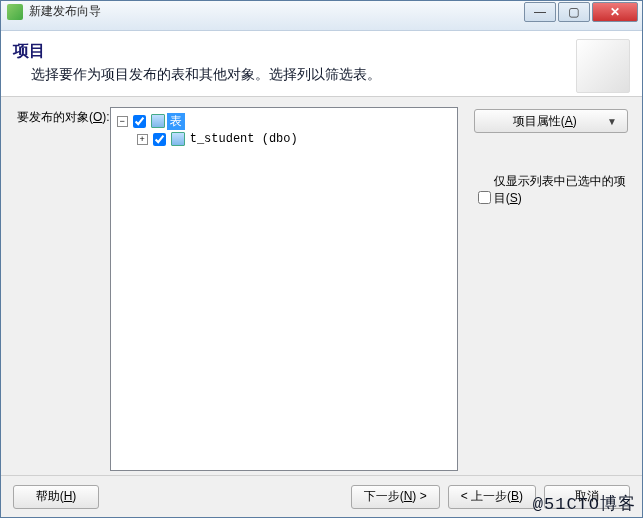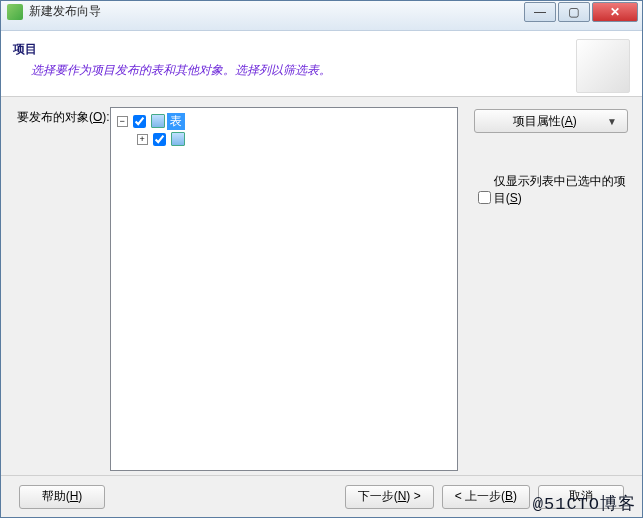--- a/index.html
+++ b/index.html
@@ -7,40 +7,40 @@
     .window { width:643px; height:518px; border:1px solid #5a7ca0; background:#f0f0f0; position:relative; display:flex; flex-direction:column; box-shadow:0 2px 8px rgba(0,0,0,.3); }
     .titlebar { height:30px; background:linear-gradient(#f6f9fc,#dde8f3); display:flex; align-items:center; padding:0 4px 8px 6px; border-bottom:1px solid #c0cfe0; }
     .title-icon { width:16px; height:16px; background:linear-gradient(135deg,#8c6,#4a4); border-radius:2px; margin-right:6px; }
     .title-text { flex:1; font-size:12px; color:#2b2b2b; }
     .win-controls { display:flex; gap:2px; }
     .win-btn { width:32px; height:20px; border:1px solid #7a8fa6; border-radius:2px; display:flex; align-items:center; justify-content:center; font-family:Arial; font-size:12px; cursor:pointer; }
     .min-btn,.max-btn { background:linear-gradient(#e8f0f8,#cfdeed); color:#333; }
     .close-btn { background:linear-gradient(#e77,#c33); color:#fff; font-weight:bold; width:46px; }
     .header { height:66px; background:#fff; border-bottom:1px solid #d0d0d0; display:flex; padding:8px 12px; }
     .header-text { flex:1; }
-    .header-title { font-size:12px; font-weight:bold; color:#1a1a6e; margin:2px 0 4px; }
-    .header-sub { font-size:12px; color:#6d28d9; margin-left:18px;font-style:italic; }
+    .header-title { font-size:16px; font-weight:bold; color:#1a1a6e; margin:2px 0 4px; }
+    .header-sub { font-size:14px; color:#0f172a; margin-left:18px; }
     .banner { width:54px; height:54px; border:1px solid #ddd; background:linear-gradient(135deg,#fff,#e0e0e0); border-radius:2px; }
     .content { flex:1; padding:10px 14px 4px; display:flex; flex-direction:row; }
     .objects-label { margin:2px 0 4px 2px; }
     .content-row { flex:1; display:flex; gap:16px; min-height:0; }
     .tree-pane { width:348px; border:1px solid #828790; background:#fff; padding:4px 4px; overflow:auto; }
     .tree-node { display:flex; align-items:center; height:18px; gap:2px; white-space:nowrap; }
     .lvl1 { padding-left:2px; }
     .lvl2 { padding-left:22px; }
     .toggle { width:11px; height:11px; border:1px solid #8b8b8b; display:inline-flex; align-items:center; justify-content:center; font-size:9px; line-height:1; background:#fff; cursor:pointer; font-family:Arial; }
     .check { margin:0 3px; }
     .node-icon { width:14px; height:14px; display:inline-block; background:linear-gradient(#bfe0ff,#7fb8ea); border:1px solid #4a8; border-radius:1px; }
     .node-label { padding:0 3px; font-family:"SimSun","Courier New",monospace; font-size:12px; }
     .selected { background:#3399ff; color:#fff; }
     .side-pane { flex:1; display:flex; flex-direction:column; gap:40px; padding-top:2px; }
     .props-btn { height:24px; border:1px solid #a8a8a8; border-radius:3px; background:linear-gradient(#fdfdfd,#e6e6e6); display:flex; align-items:center; justify-content:center; cursor:pointer; position:relative; padding:0 24px 0 12px; }
     .props-btn .caret { position:absolute; right:10px; font-size:10px; color:#444; }
     .only-checked { display:flex; align-items:flex-end; }
-    .footer { height:42px; border-top:1px solid #d0d0d0; display:flex; align-items:center; padding:0 18px; gap:8px; background:#f0f0f0; }
+    .footer { height:42px; border-top:1px solid #d0d0d0; display:flex; align-items:center; padding:0 12px; gap:8px; background:#f0f0f0; }
     .btn { height:24px; min-width:86px; padding:0 12px; border:1px solid #a8a8a8; border-radius:3px; background:linear-gradient(#fdfdfd,#e6e6e6); cursor:pointer; font-size:12px; font-family:inherit; }
     .btn[disabled] { color:#9a9a9a; cursor:default; background:linear-gradient(#f5f5f5,#eaeaea); border-color:#c4c4c4; }
     .spacer { flex:1; }
     .watermark { position:absolute; right:6px; bottom:2px; font-size:17px; color:#0f172a; pointer-events:none; letter-spacing:1px;font-family:Liberation Mono, monospace; }
     u { text-decoration:underline; }
   </style>
 </head>
 <body>
 
 <div class="window">
@@ -72,20 +72,21 @@
         <div class="tree-node lvl1">
           <span class="toggle">−</span>
           <input type="checkbox" class="check" checked="" style="">
           <span class="node-icon"></span>
           <span class="node-label selected">表</span>
         </div>
         <div class="tree-node lvl2">
           <span class="toggle">+</span>
           <input type="checkbox" class="check" checked="" style="">
           <span class="node-icon"></span>
+          <span class="node-label">t_student (dbo)</span>
         </div>
       </div>
 
       <div class="side-pane">
         <div class="props-btn">
           <span><span>项目属性</span>(<u>A</u>)</span>
           <span class="caret">▼</span>
         </div>
         <label class="only-checked">
           <input type="checkbox" style="">

